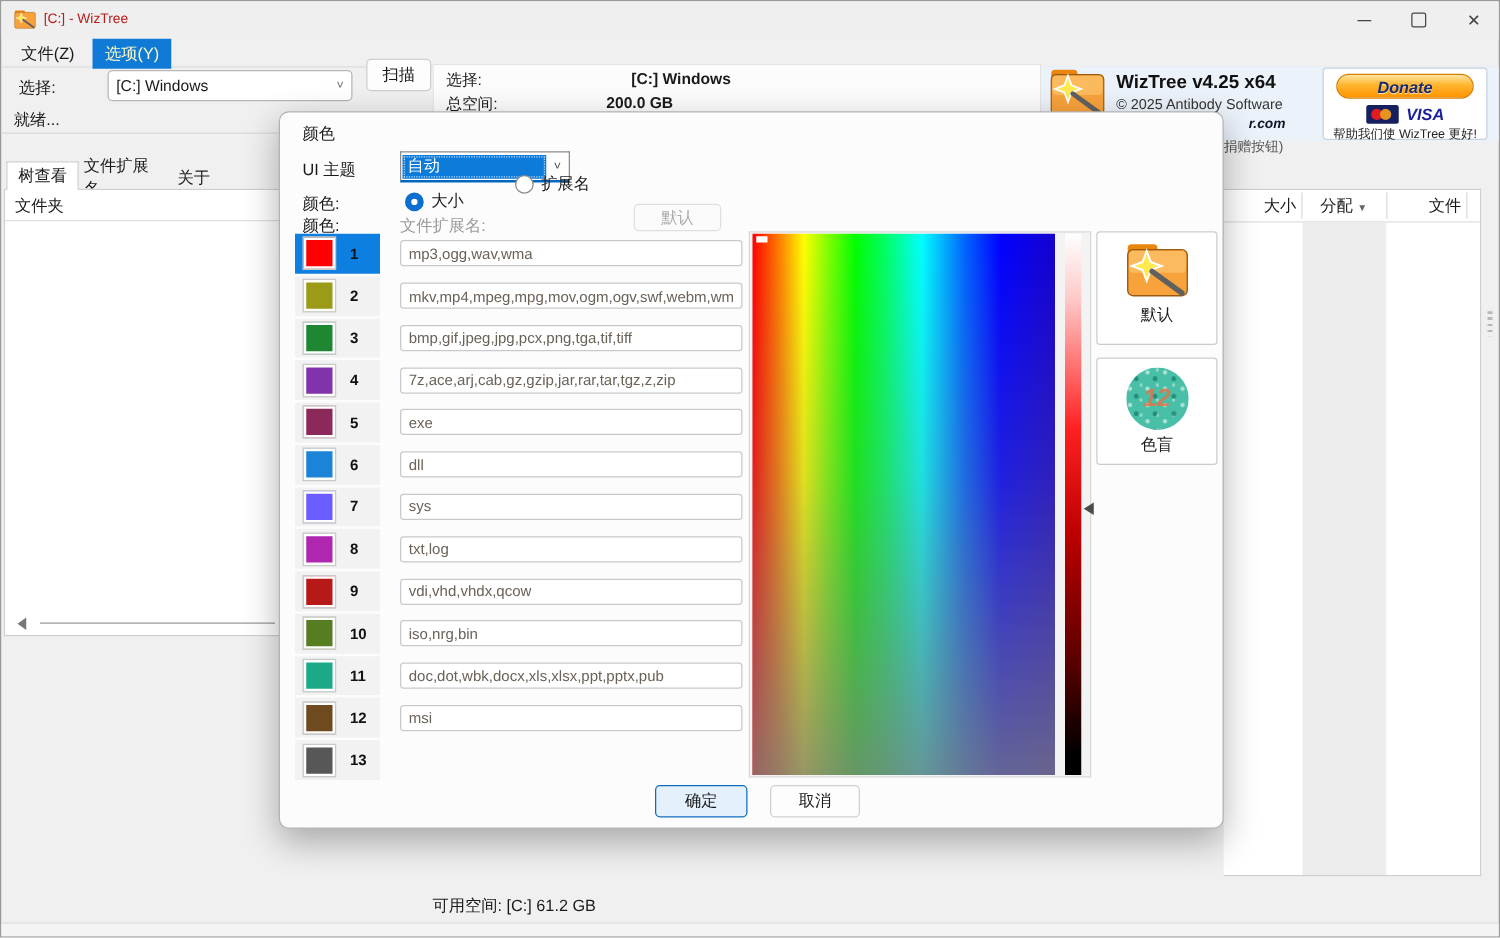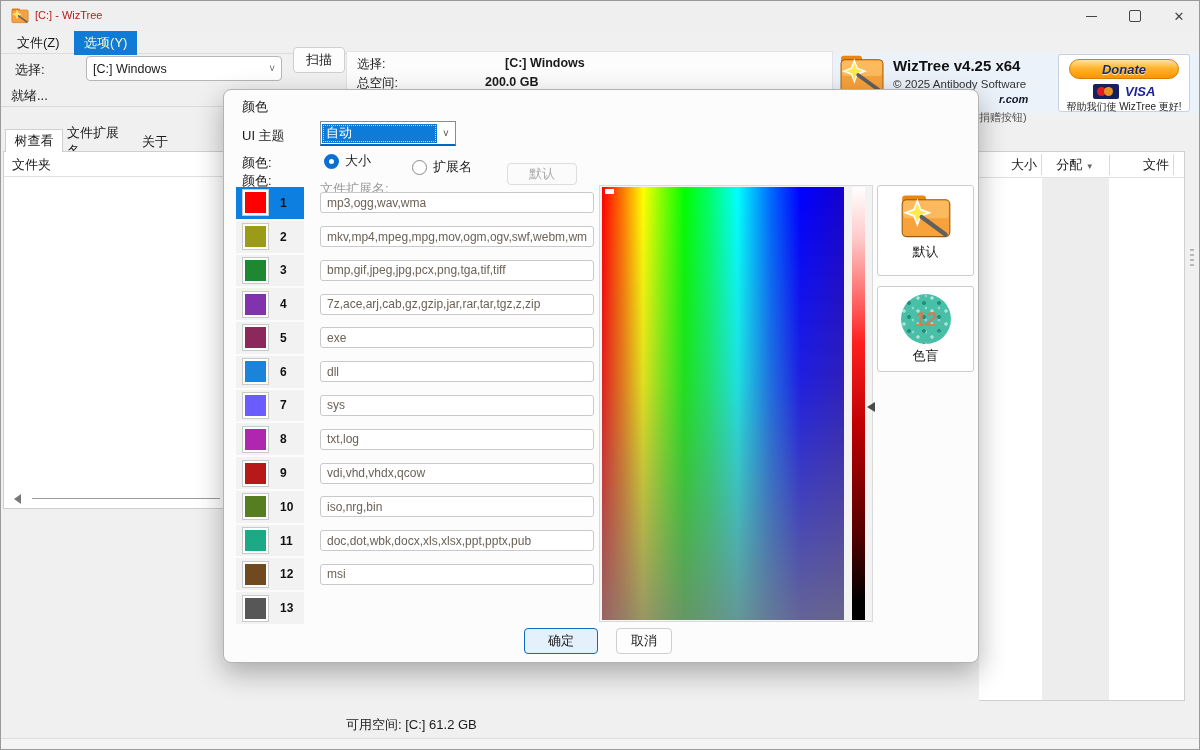--- a/index.html
+++ b/index.html
@@ -122,21 +122,21 @@
   .cb-circle{width:50px;height:50px;border-radius:50%;position:relative;
     background-color:#49bfa7;
     background-image:
       radial-gradient(circle at 3px 4px, rgba(255,255,255,.55) 1.4px, transparent 2px),
       radial-gradient(circle at 8px 9px, rgba(13,116,99,.65) 1.7px, transparent 2.2px),
       radial-gradient(circle at 12px 2px, rgba(255,255,255,.4) 1.2px, transparent 1.7px);
     background-size:14px 13px,15px 14px,13px 12px;
     display:flex;align-items:center;justify-content:center;}
   .cb-num{font-size:20px;font-weight:bold;font-style:italic;color:#e0764a;opacity:.85;}
   .btn-ok{left:300px;top:538px;width:74px;height:26px;background:#e4f0fb;border:1px solid #0f6cbd;}
-  .btn-cancel{left:392px;top:538px;width:56px;height:26px;}
+  .btn-cancel{left:392px;top:538px;width:72px;height:26px;}
 </style>
 </head>
 <body>
 
 <div id="app">
 
   <div class="abs titlebar">
     <svg class="abs" style="left:10px;top:6px" width="18" height="17" viewBox="0 0 48 44">
       <rect x="2" y="3" width="22" height="10" rx="3" fill="#e8860f"></rect>
       <rect x="2" y="7" width="44" height="34" rx="4" fill="#f7a23b" stroke="#9a5a10"></rect>
@@ -238,27 +238,27 @@
     <div class="abs dlg-combo">
       <span class="dlg-combo-sel">自动</span>
       <span class="dlg-combo-chev">˅</span>
     </div>
 
     <span class="abs lbl" style="left:18px;top:64px">颜色:</span>
     <div class="abs radio-wrap" style="left:100px;top:62px">
       <span class="radio on"></span>
       <span>大小</span>
     </div>
-    <div class="abs radio-wrap" style="left:188px;top:68px">
+    <div class="abs radio-wrap" style="left:188px;top:48px">
       <span class="radio off"></span>
       <span>扩展名</span>
     </div>
 
     <span class="abs lbl" style="left:18px;top:82px">颜色:</span>
-    <span class="abs lbl gray" style="left:96px;top:90px">文件扩展名:</span>
+    <span class="abs lbl gray" style="left:96px;top:82px">文件扩展名:</span>
     <div class="abs btn btn-disabled" style="left:283px;top:73px;width:70px;height:22px">默认</div>
 
     <div class="abs rows-col">
         <div class="crow sel">
           <span class="swatch" style="background: rgb(255, 0, 0);"></span>
           <span class="cnum">1</span>
         </div>
         <div class="crow">
           <span class="swatch" style="background: rgb(155, 155, 23);"></span>
           <span class="cnum">2</span>

